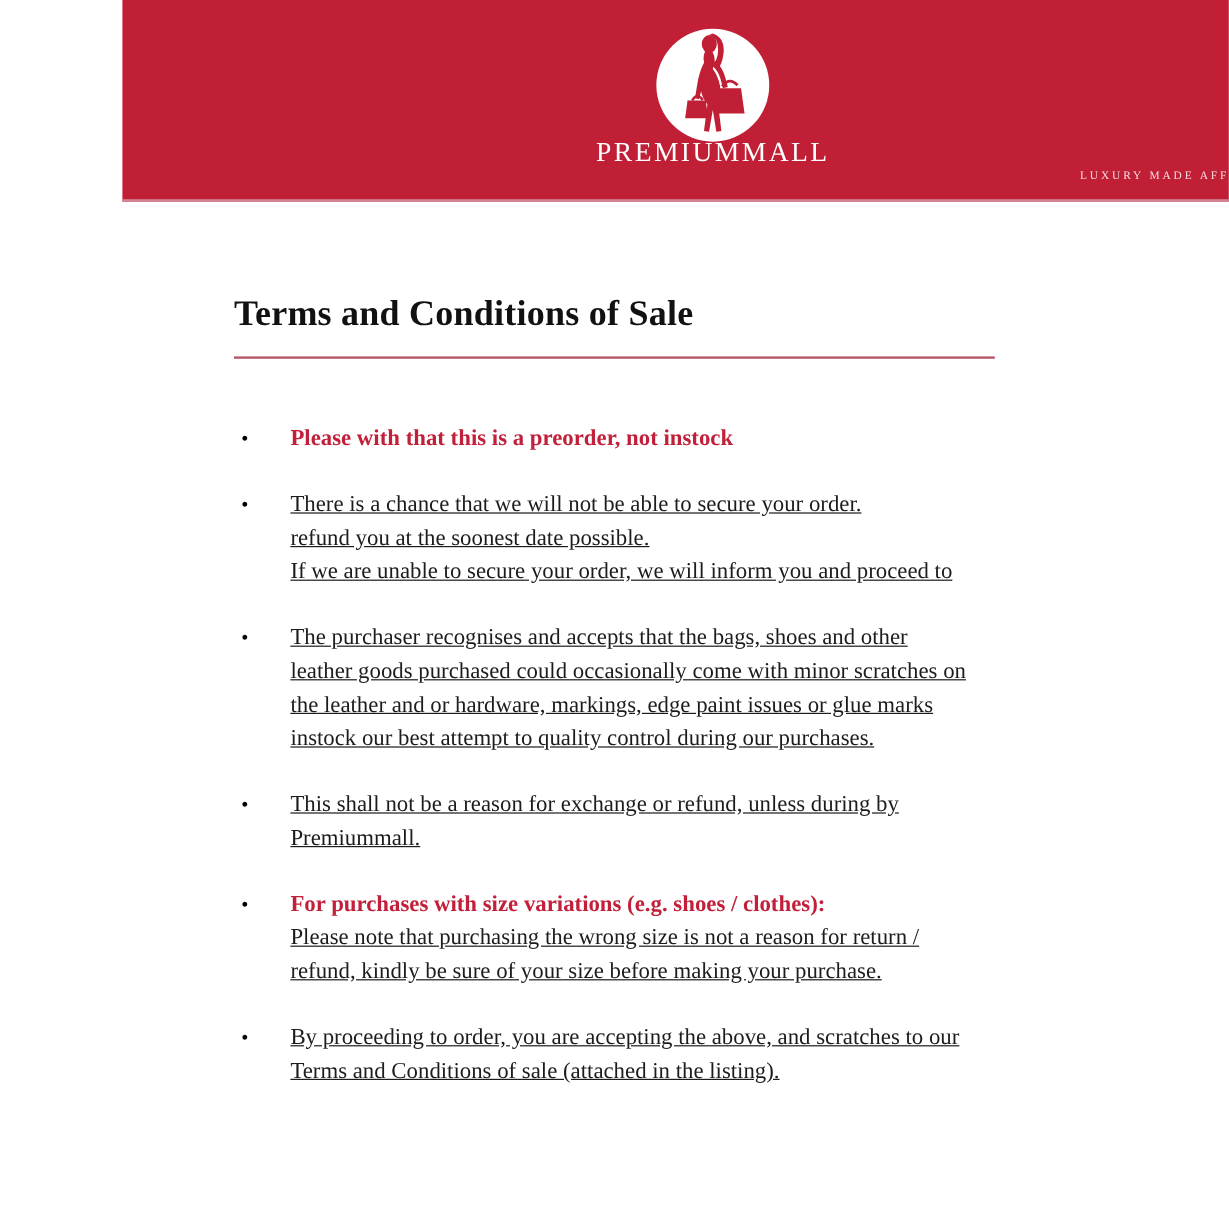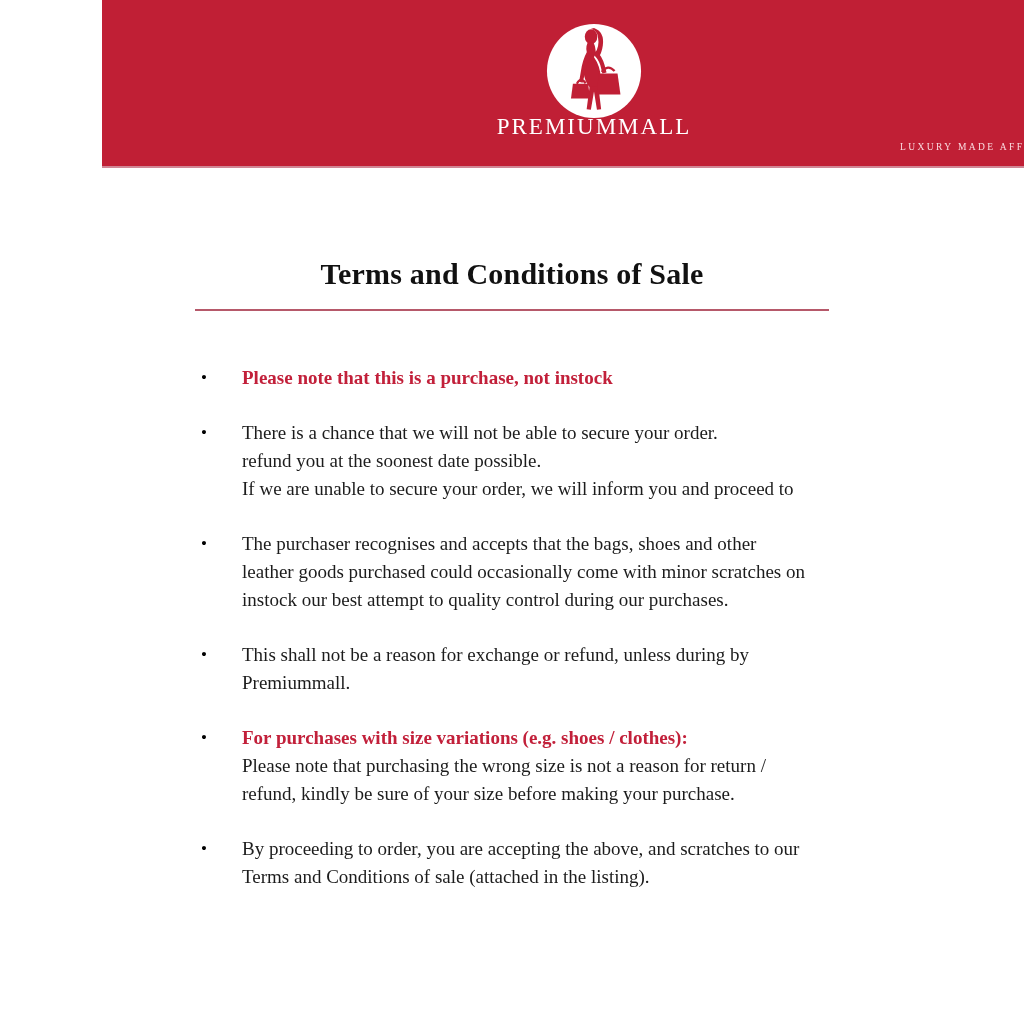--- a/index.html
+++ b/index.html
@@ -38,26 +38,25 @@
     font-size:9.5px;
     letter-spacing:2.4px;
     line-height:12px;
     margin-top:1px;
     text-align:right;
   }
   .content{
     position:absolute;left:195px;top:243px;width:634px;
   }
   .page-title{
-    margin:12px;
+    margin:0;
     font-size:30px;
     line-height:38px;
     font-weight:bold;
     color:#111111;
-    text-align:center;
     letter-spacing:0.2px;
   }
   .title-rule{
     border:none;
     border-top:2px solid var(--divider-red);
     margin:16px 0 0 0;
   }
   .bullet-list{
     list-style:none;
     margin:53px 0 0 0;
@@ -77,20 +76,21 @@
     font-weight:bold;
     font-size:19px;
     line-height:28px;
     white-space:nowrap;
   }
   .bullet-line{
     color:var(--text-black);
     font-size:19px;
     line-height:28px;
     white-space:nowrap;
+    text-decoration:underline;
   }
 </style>
 </head>
 <body>
 
 <div class="page">
 
   <header class="banner">
     <div class="logo-circle">
       <svg viewBox="0 0 100 100" aria-hidden="true">
@@ -121,38 +121,39 @@
     <div class="brand-tagline">LUXURY MADE AFFORDABLE</div>
   </header>
 
   <main class="content">
     <h1 class="page-title">Terms and Conditions of Sale</h1>
     <hr class="title-rule">
     <ul class="bullet-list">
   <li class="bullet-item">
     <span class="bullet-dot">•</span>
     <div class="bullet-body">
-            <div class="bullet-heading">Please note that this is a purchase, not instock</div>
+            <div class="bullet-heading">Please with that this is a preorder, not instock</div>
           </div>
   </li>
 
   <li class="bullet-item">
     <span class="bullet-dot">•</span>
     <div class="bullet-body">
             <div class="bullet-line">There is a chance that we will not be able to secure your order.</div>
             <div class="bullet-line">refund you at the soonest date possible.</div>
             <div class="bullet-line">If we are unable to secure your order, we will inform you and proceed to</div>
           </div>
   </li>
 
   <li class="bullet-item">
     <span class="bullet-dot">•</span>
     <div class="bullet-body">
             <div class="bullet-line">The purchaser recognises and accepts that the bags, shoes and other</div>
             <div class="bullet-line">leather goods purchased could occasionally come with minor scratches on</div>
+            <div class="bullet-line">the leather and or hardware, markings, edge paint issues or glue marks</div>
             <div class="bullet-line">instock our best attempt to quality control during our purchases.</div>
           </div>
   </li>
 
   <li class="bullet-item">
     <span class="bullet-dot">•</span>
     <div class="bullet-body">
             <div class="bullet-line">This shall not be a reason for exchange or refund, unless during by</div>
             <div class="bullet-line">Premiummall.</div>
           </div>

